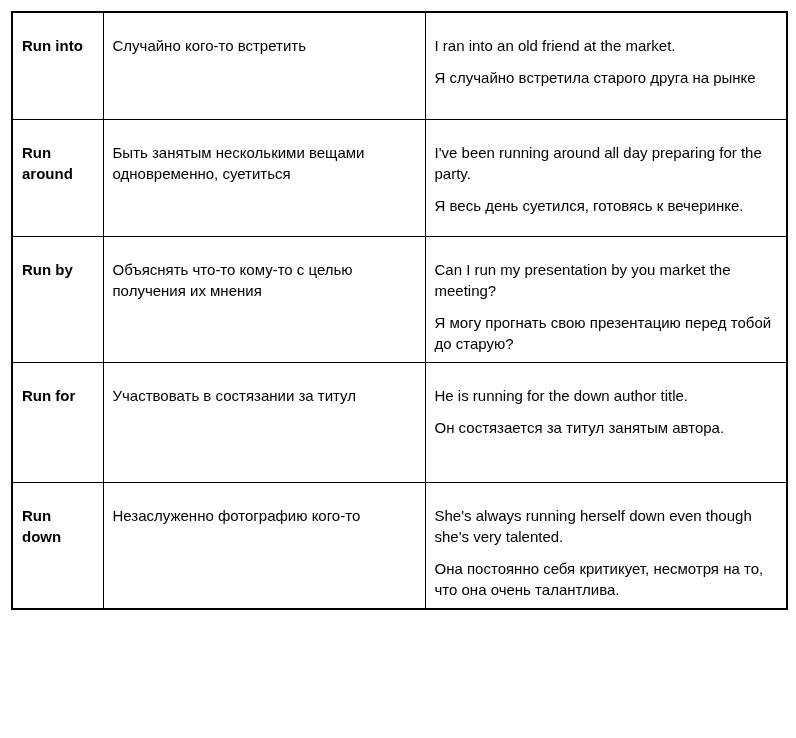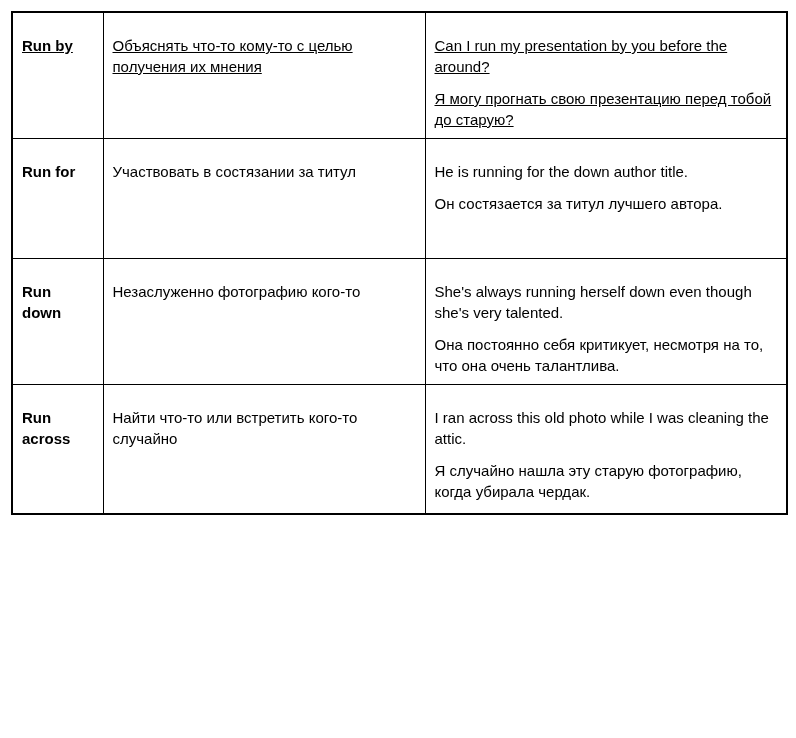--- a/index.html
+++ b/index.html
@@ -38,77 +38,89 @@
   }
   .pv-table p {
     margin: 0 0 11px 0;
     line-height: 21px;
   }
   .pv-table p:last-child {
     margin-bottom: 0;
   }
   tr.r0 { height: 107px; }
   tr.r1 { height: 117px; }
-  tr.r2 { height: 121px; text-decoration: underline; }
+  tr.r2 { height: 121px; }
   tr.r3 { height: 120px; margin-left: 48px; }
   tr.r4 { height: 125px; padding-left: 27px; }
   tr.r5 { height: 129px; }
 </style>
 </head>
 <body>
 
 <table class="pv-table">
   <colgroup>
     <col style="width:91px">
     <col style="width:322px">
     <col style="width:362px">
   </colgroup>
   <tbody>
+    <tr class="r0">
+      <td class="c-verb">
+        <p>Run into</p>
+      </td>
+      <td class="c-def">
+        <p>Случайно кого-то встретить</p>
+      </td>
+      <td class="c-ex">
+        <p>I ran into an old friend at the market.</p>
+        <p>Я случайно встретила старого друга на рынке</p>
+      </td>
+    </tr>
+    <tr class="r1">
+      <td class="c-verb">
+        <p>Run around</p>
+      </td>
+      <td class="c-def">
+        <p>Быть занятым несколькими вещами одновременно, суетиться</p>
+      </td>
+      <td class="c-ex">
+        <p>I've been running around all day preparing for the party.</p>
+        <p>Я весь день суетился, готовясь к вечеринке.</p>
+      </td>
+    </tr>
     <tr class="r2">
       <td class="c-verb">
         <p>Run by</p>
       </td>
       <td class="c-def">
         <p>Объяснять что-то кому-то с целью получения их мнения</p>
       </td>
       <td class="c-ex">
-        <p>Can I run my presentation by you before the around?</p>
+        <p>Can I run my presentation by you market the meeting?</p>
         <p>Я могу прогнать свою презентацию перед тобой до старую?</p>
       </td>
     </tr>
     <tr class="r3">
       <td class="c-verb">
         <p>Run for</p>
       </td>
       <td class="c-def">
         <p>Участвовать в состязании за титул</p>
       </td>
       <td class="c-ex">
         <p>He is running for the down author title.</p>
-        <p>Он состязается за титул лучшего автора.</p>
+        <p>Он состязается за титул занятым автора.</p>
       </td>
     </tr>
     <tr class="r4">
       <td class="c-verb">
         <p>Run down</p>
       </td>
       <td class="c-def">
         <p>Незаслуженно фотографию кого-то</p>
       </td>
       <td class="c-ex">
         <p>She's always running herself down even though she's very talented.</p>
         <p>Она постоянно себя критикует, несмотря на то, что она очень талантлива.</p>
       </td>
     </tr>
-    <tr class="r5">
-      <td class="c-verb">
-        <p>Run across</p>
-      </td>
-      <td class="c-def">
-        <p>Найти что-то или встретить кого-то случайно</p>
-      </td>
-      <td class="c-ex">
-        <p>I ran across this old photo while I was cleaning the attic.</p>
-        <p>Я случайно нашла эту старую фотографию, когда убирала чердак.</p>
-      </td>
-    </tr>
   </tbody>
 </table>
 
 </body></html>

